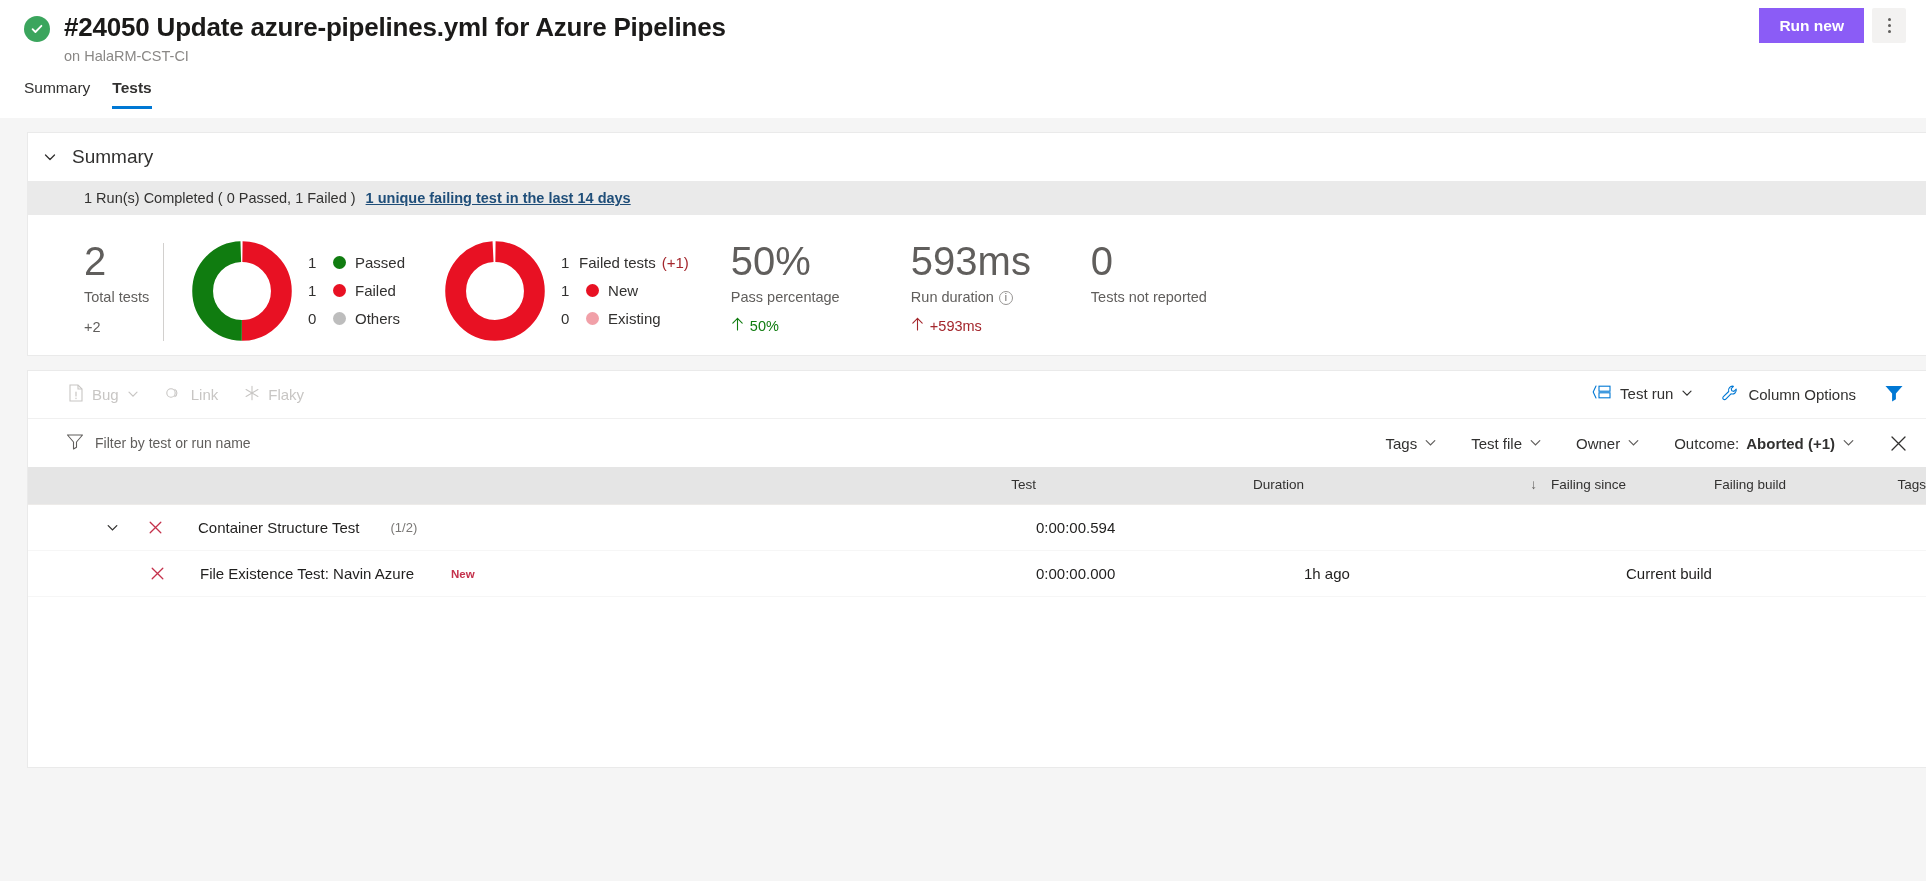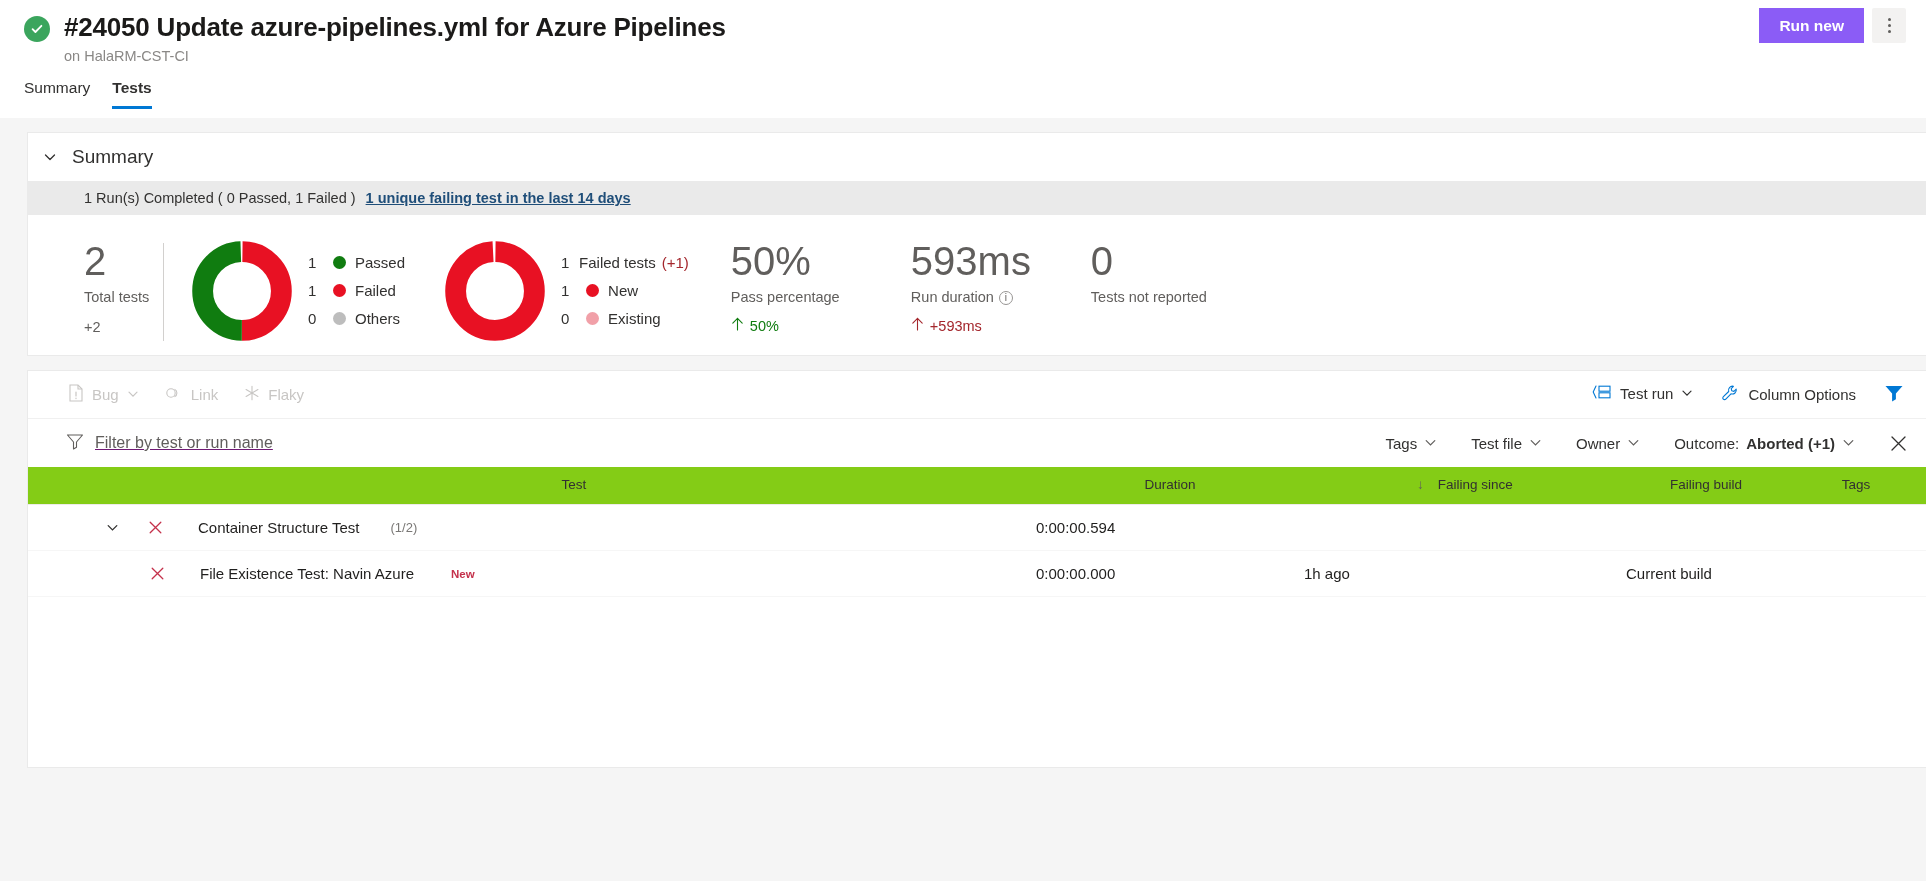--- a/index.html
+++ b/index.html
@@ -288,26 +288,25 @@
   }
   .filter-input {
     display: flex;
     align-items: center;
     gap: 11px;
     flex: 1;
   }
   .filter-input input {
     border: none;
     outline: none;
-    font-size: 16px;
+    font-size: 14px;
     font-family: inherit;
     color: #701a75;
     width: 340px;
     background: transparent;
-    text-decoration: underline;
   }
   .filter-input input::placeholder { color: #605e5c; }
   .fdrop {
     display: flex;
     align-items: center;
     gap: 7px;
     font-size: 15px;
     color: #323130;
     margin-left: 34px;
     cursor: pointer;
@@ -319,24 +318,24 @@
     cursor: pointer;
     display: flex; align-items: center;
   }
 
   
   .tbl { width: 100%; border-collapse: collapse; }
   .tbl thead th {
     font-size: 13.5px;
     font-weight: 400;
     color: #323130;
-    text-align: center;
+    text-align: right;
     padding: 10px 0 12px 0;
     border-bottom: 1px solid #edebe9;
-    background: #84cc16;
+    background: #e5e5e5;
   }
   .c-test { padding-left: 84px !important; }
   .c-dur  { width: 268px; }
   .c-fsince { width: 322px; }
   .c-fbuild { width: 160px; }
   .c-tags { width: 140px; }
   .sort-arrow { margin-right: 14px; color: #605e5c; }
   .tbl tbody td {
     font-size: 15px;
     color: #201f1e;

